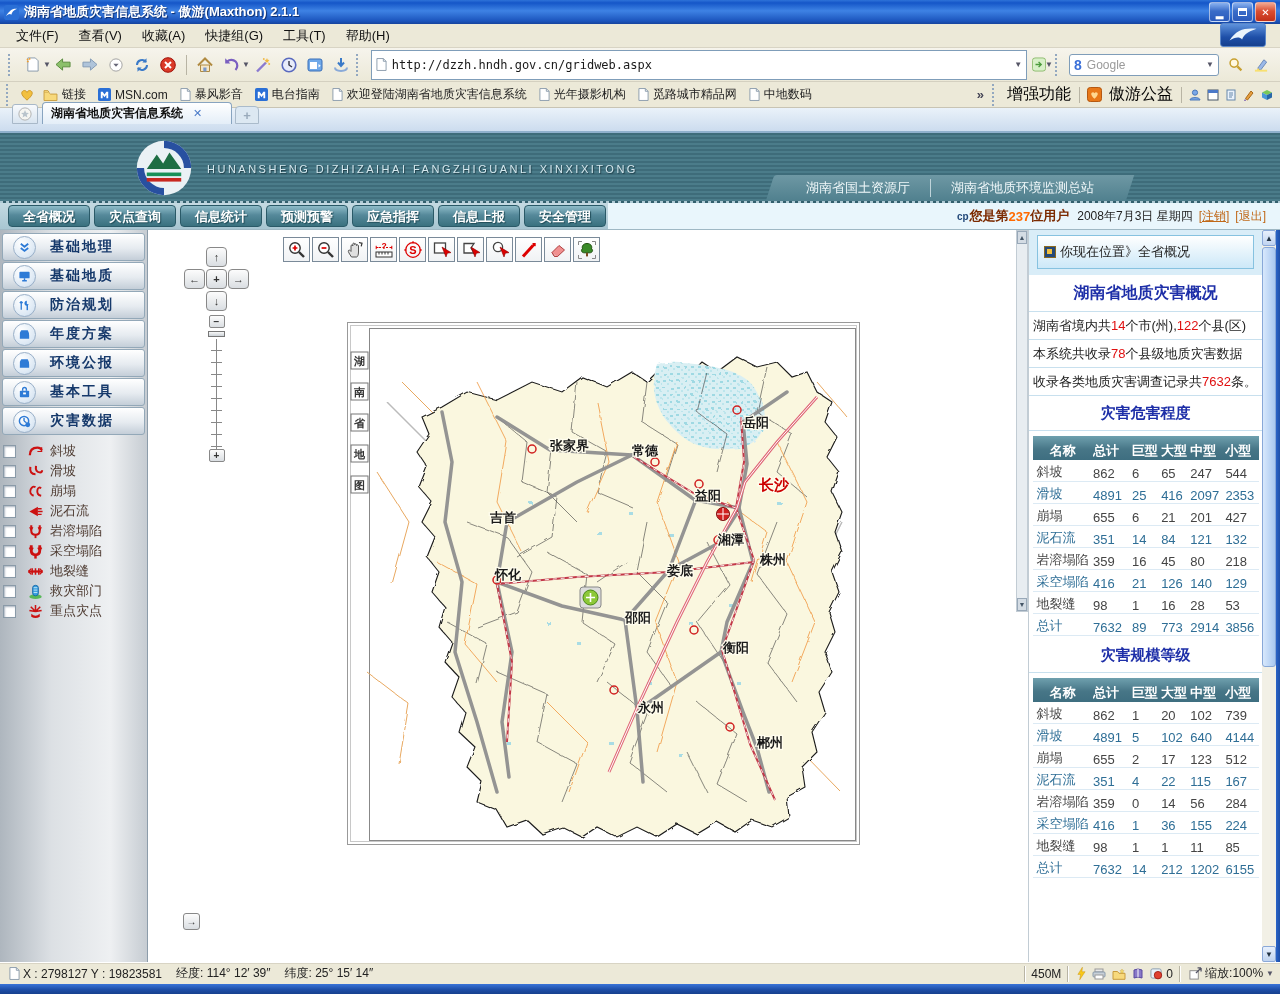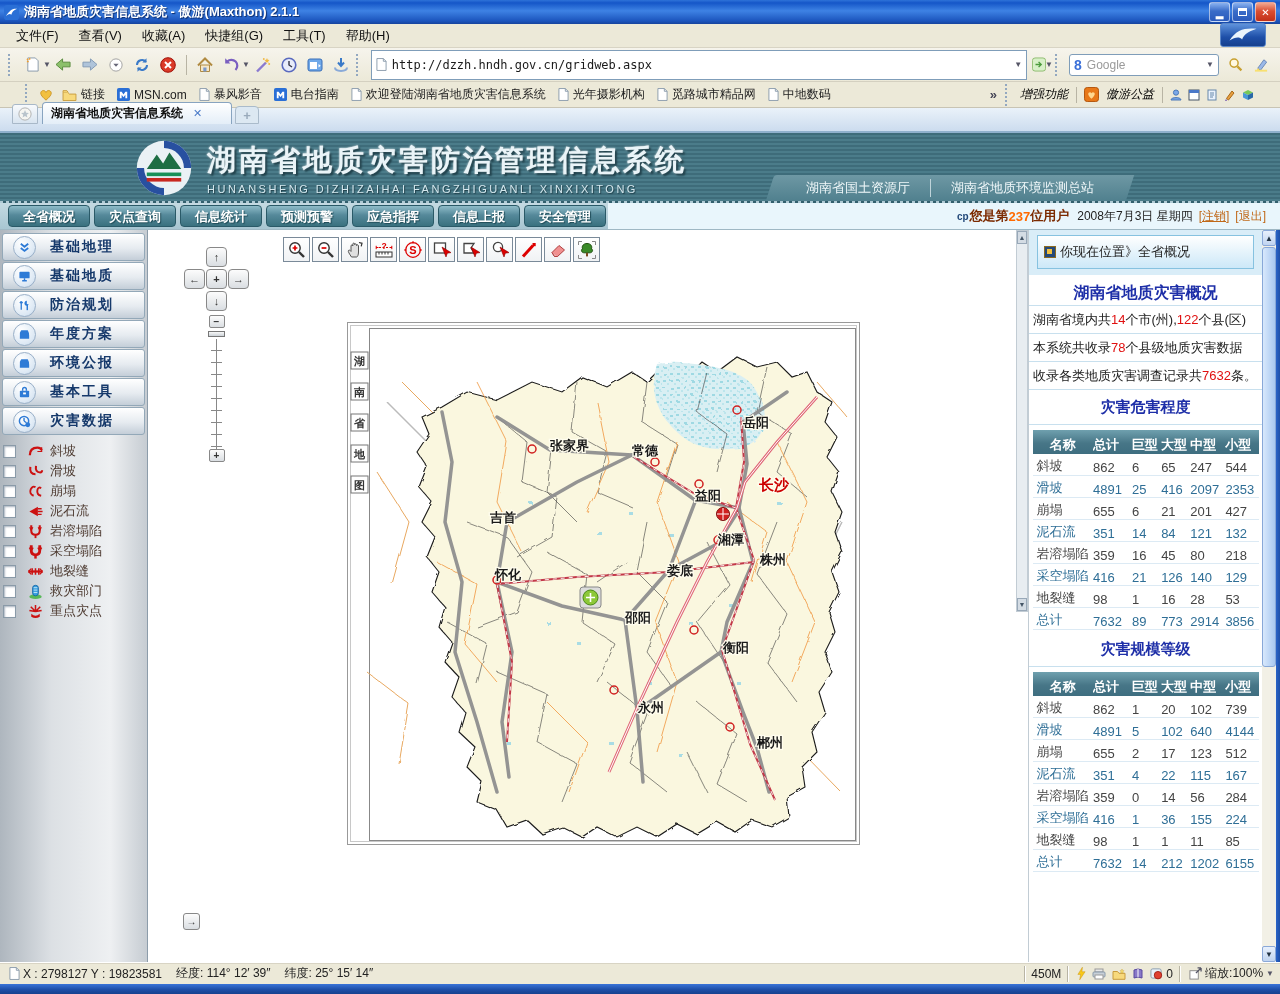--- a/index.html
+++ b/index.html
@@ -28,26 +28,26 @@
   .tbtn.narrow { width:14px; }
   .dd { font-size:8px; color:#556; margin-left:-2px; }
   .tsep { width:1px; height:20px; background:#B8B4A4; margin:0 5px; }
   .urlbox { flex:1; height:30px; background:#fff; border:1px solid #7F9DB9; display:flex; align-items:center; padding:0 4px; margin:0 4px; }
   .urlbox .urltext { font-family:"DejaVu Sans Mono","Liberation Mono",monospace; font-size:12px; color:#1a1a1a; margin-left:5px; flex:1; }
   .searchbox { width:150px; height:22px; background:#fff; border:1px solid #7F9DB9; border-radius:3px; display:flex; align-items:center; padding:0 4px; margin:0 3px; }
   .searchbox .glogo { color:#3A6FD8; font-weight:bold; font-size:14px; }
   .searchbox .stext { color:#9a9a9a; font-size:12px; margin-left:5px; flex:1; }
 
   
-  .linksbar { height:26px; background:#ECE9D8; display:flex; align-items:center; padding:0 23px; border-bottom:1px solid #C8C4B4; flex:0 0 auto; }
+  .linksbar { height:26px; background:#ECE9D8; display:flex; align-items:center; padding:0 4px; border-bottom:1px solid #C8C4B4; flex:0 0 auto; }
   .link-item { display:flex; align-items:center; margin:0 6px; font-size:12px; color:#222; white-space:nowrap; }
   .link-item .ic { margin-right:4px; display:flex; }
   .links-right { margin-left:auto; display:flex; align-items:center; }
   .chev { color:#445; font-weight:bold; margin:0 6px; }
-  .lr-label { font-size:12px; margin:8px 4px;font-style:italic; }
+  .lr-label { font-size:16px; margin:8px 4px; }
   .lr-ic { margin:0 3px; display:flex; }
   .lsep { width:1px; height:16px; background:#B8B4A4; margin:0 4px; }
 
   
   .tabbar { height:25px; background:linear-gradient(#EAF2FA,#CCDCEE); display:flex; align-items:flex-end; padding:7px 4px; border-bottom:2px solid #8FB0CC; flex:0 0 auto; }
   .star-btn { width:26px; height:20px; border:1px solid #A8B8C8; border-radius:3px 3px 0 0; background:linear-gradient(#F8FAFC,#D8E4F0); display:flex; align-items:center; justify-content:center; margin:0 4px 0 8px; }
   .tab { height:22px; min-width:190px; border:1px solid #88A4C0; border-bottom:none; border-radius:4px 4px 0 0; background:linear-gradient(#FFFFFF,#E4EEF8); display:flex; align-items:center; padding:0 8px; font-weight:bold; font-size:12px; color:#111; }
   .tab .x { color:#4A7AC8; font-weight:bold; margin-left:10px; font-size:11px; }
   .newtab { width:24px; height:18px; border:1px solid #AABBCB; border-radius:4px 4px 0 0; background:#DCE8F2; color:#99AABB; display:flex; align-items:center; justify-content:center; margin-left:3px; font-weight:bold; }
 
@@ -109,21 +109,21 @@
   .inner-scroll { width:12px; flex:0 0 auto; background:#fff; }
   .is-col { width:12px; height:382px; background:#E8EDF1; border:1px solid #C2CCD4; display:flex; flex-direction:column; justify-content:space-between; }
   .is-arrow { width:10px; height:13px; background:#D4DCE4; border:1px solid #98A8B8; color:#456; font-size:7px; display:flex; align-items:center; justify-content:center; }
 
   
   .rpanel { width:234px; flex:0 0 auto; background:#fff; border-left:1px solid #C2CCD4; overflow:hidden; }
   .crumb-strip { background:#D9EDF8; padding:5px 8px 6px; }
   .crumb-box { height:24px; border:1px solid #86C2E0; background:linear-gradient(#FFFFFF,#CCE8F8); display:flex; align-items:center; padding:16px 6px; font-size:13px; color:#222; }
   .crumb-box .ci { width:12px; height:12px; background:#24497A; border:1px solid #8A6A20; margin-right:4px; position:relative; }
   .crumb-box .ci::after { content:""; position:absolute; left:2px; top:2px; width:5px; height:5px; background:#F0C040; }
-  .ov-title { text-align:center; font-size:16px; font-weight:bold; color:#1E2FA8; padding:8px 0 1px; border-bottom:1px solid #C8E0EE; }
+  .ov-title { text-align:center; font-size:16px; font-weight:bold; color:#1E2FA8; padding:8px 0 7px; border-bottom:1px solid #C8E0EE; }
   .ov-line { font-size:13px; color:#222; line-height:27px; padding-left:4px; border-bottom:1px solid #C8E0EE; white-space:nowrap; }
   .ov-line .num { color:#E01010; }
   .tbl-title { text-align:center; font-size:15px; font-weight:bold; color:#1E2FA8; padding:8px 0 7px; border-bottom:1px solid #C8E0EE; }
   .stat-table { width:226px; margin:5px auto 2px; }
   .t-row { display:flex; height:22px; align-items:flex-end; border-bottom:1px solid #DCEAF4; font-size:13px; }
   .t-row.thead { height:24px; background:linear-gradient(180deg,#6FA0AE,#477687 55%,#3E6E80); color:#fff; font-weight:bold; border-bottom:none; }
   .t-row.thead .c { color:#fff; }
   .c { overflow:hidden; white-space:nowrap; }
   .c0 { width:62px; padding-left:4px; }
   .c1 { width:40px; }
@@ -457,21 +457,20 @@
         <svg viewBox="0 0 64 64" width="58" height="58">
           <circle cx="32" cy="32" r="30" fill="#EAF1F5"></circle>
           <path d="M32 2 A30 30 0 0 1 62 32 L54 32 A22 22 0 0 0 32 10z" fill="#2850A0"></path>
           <path d="M32 62 A30 30 0 0 1 2 32 L10 32 A22 22 0 0 0 32 54z" fill="#2850A0"></path>
           <path d="M13 33 L24 17 L31 27 L38 15 L51 33z" fill="#1E6E44"></path>
           <rect x="13" y="37" width="38" height="4" fill="#189058"></rect>
           <rect x="13" y="43" width="38" height="4" fill="#C82820"></rect>
         </svg>
       </span>
     <div class="banner-text">
-      <div class="banner-title">湖南省地质灾害防治管理信息系统</div>
       <div class="banner-sub">HUNANSHENG DIZHIZAIHAI FANGZHIGUANLI XINXIXITONG</div>
     </div>
   </div>
   <div class="banner-links">
     <span class="inn">
 
     <span class="banner-link">湖南省国土资源厅</span>
         <span class="banner-link">湖南省地质环境监测总站</span>
       </span>
   </div>

